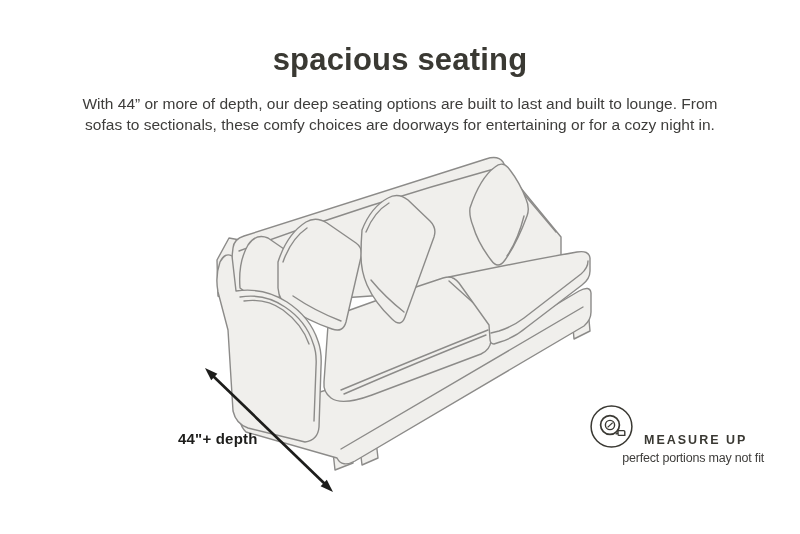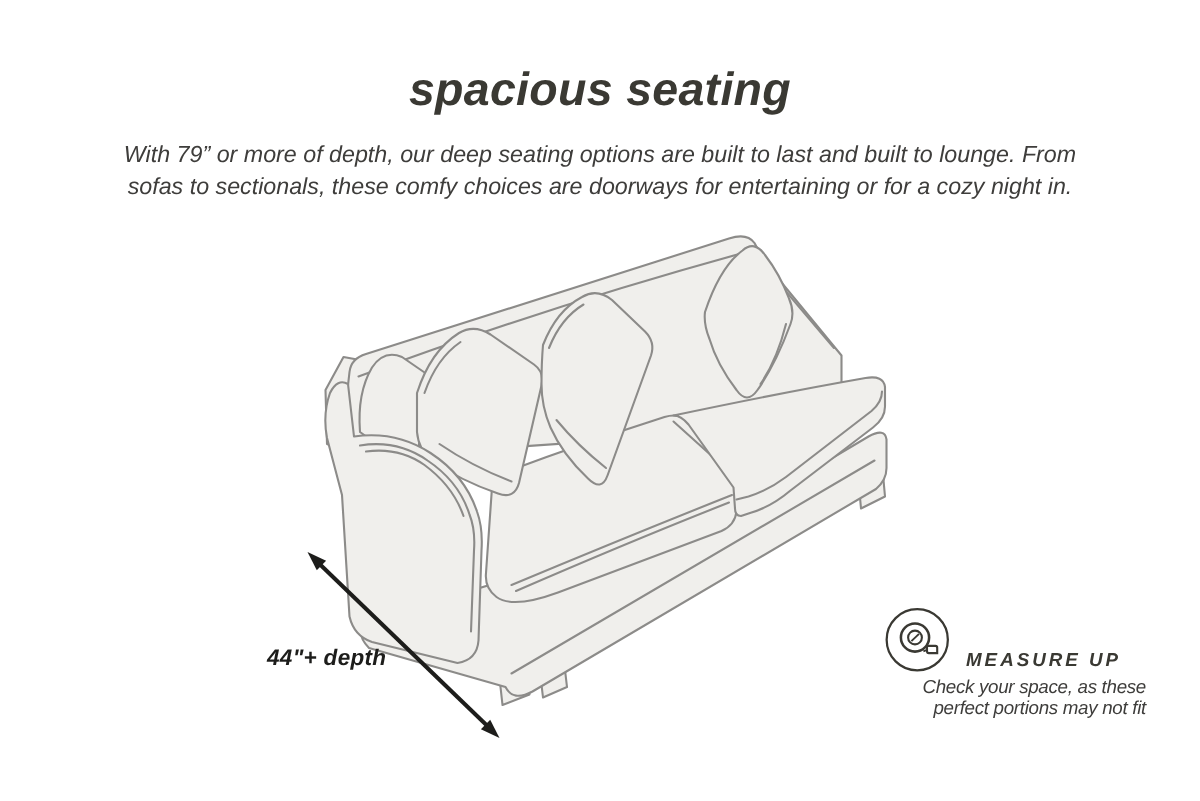--- a/index.html
+++ b/index.html
@@ -1,20 +1,19 @@
 <!DOCTYPE html>
 <html style="--background: #ffffff; --heading-text: #3a3933; --body-text: #3e3d3b; --outline: #8c8b89; --sofa-fill: #f0efec; --arrow: #1d1d1b;"><head>
 <meta charset="utf-8">
 <style>
   html,body { margin:0; padding:0; }
   .page {
     position:relative; width:800px; height:518px;
     background:var(--background,#fff); overflow:hidden;
     font-family:"Liberation Sans", sans-serif;
-    font-style:italic;
   }
   .title {
     position:absolute; top:42px; left:0; right:0;
     text-align:center; font-size:31px; font-weight:bold;
     color:var(--heading-text,#3a3933); letter-spacing:0.2px;
   }
   .intro {
     position:absolute; top:93px; left:0; right:0;
     text-align:center; font-size:15.5px; line-height:21px;
     color:var(--body-text,#3e3d3b);
@@ -42,21 +41,21 @@
   }
 </style>
 </head>
 <body>
 
 <div class="page">
 
   <div class="title">spacious seating</div>
 
   <div class="intro">
-    <div>With 79” or more of depth, our deep seating options are built to last and built to lounge. From</div>
+    <div>With 44” or more of depth, our deep seating options are built to last and built to lounge. From</div>
     <div>sofas to sectionals, these comfy choices are doorways for entertaining or for a cozy night in.</div>
   </div>
 
   <div class="scene">
 
     <svg class="main" width="800" height="534" viewBox="0 0 800 534">
       <g stroke="#8c8b89" stroke-width="1.4" fill="#f0efec" stroke-linejoin="round" stroke-linecap="round">
 
         <path d="M217,260 L229,238 L240,240 L228,300 L218,296 Z"></path>
 
@@ -109,19 +108,18 @@
           <circle cx="22.5" cy="22.5" r="20.4" stroke-width="1.5"></circle>
           <circle cx="21" cy="21" r="9.4" stroke-width="1.7"></circle>
           <circle cx="21" cy="21" r="4.6" stroke-width="1.4"></circle>
           <line x1="18.6" y1="23.4" x2="23.7" y2="18.6" stroke-width="1.3"></line>
           <path d="M29,26.6 L34.6,26.6 Q35.8,26.6 35.8,27.8 L35.8,31.4 L30.2,31.4 Q29,31.4 29,30.2 Z" stroke-width="1.4"></path>
           <path d="M29,29.2 L26.6,30.2" stroke-width="1.3"></path>
         </svg>
         <span class="mu-title">MEASURE UP</span>
       </div>
       <div class="mu-note">
-        <div>Check your space, as these</div>
         <div>perfect portions may not fit</div>
       </div>
     </div>
 
   </div>
 </div>
 
 </body></html>

